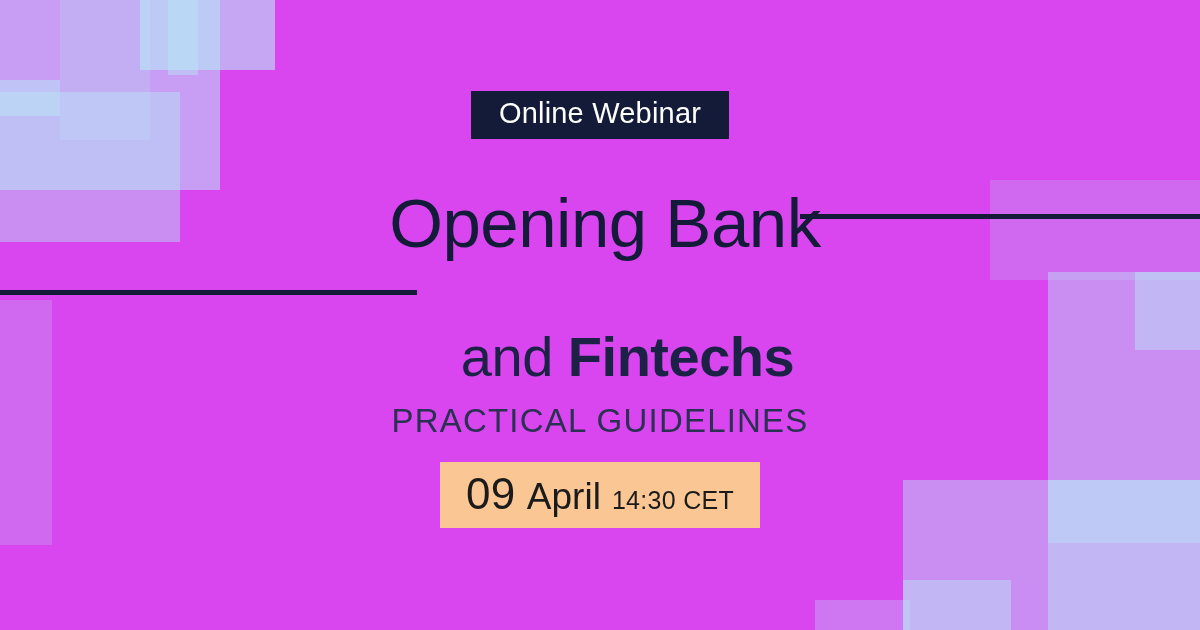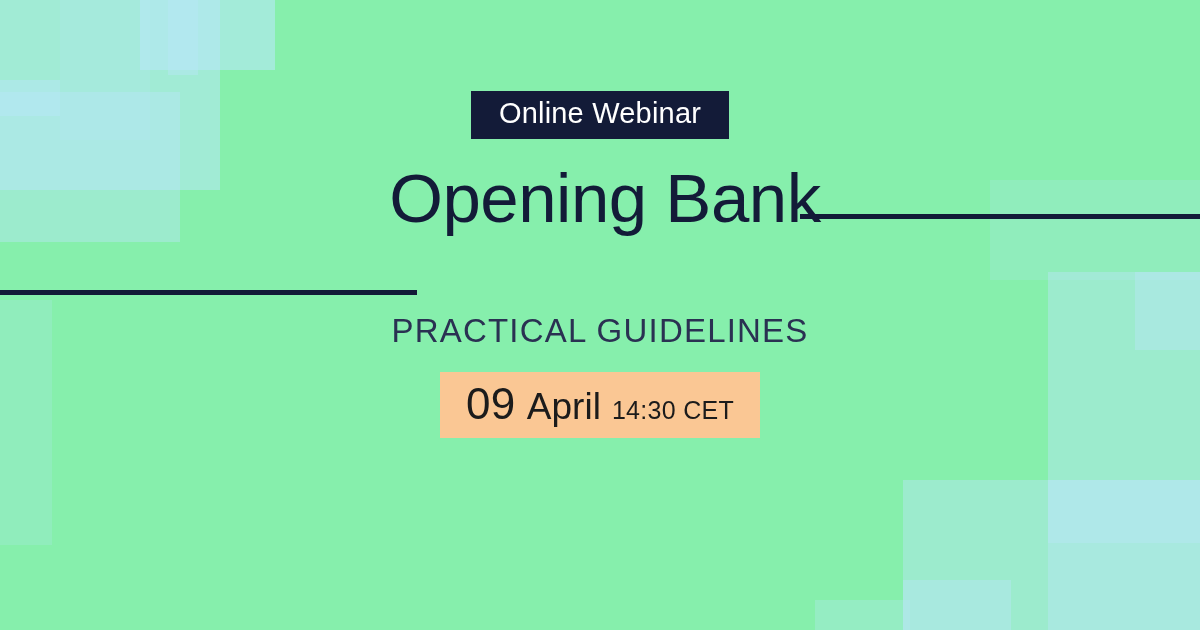--- a/index.html
+++ b/index.html
@@ -11,21 +11,21 @@
     height: 630px;
     background: #f4fbfd;
     font-family: "Liberation Sans", sans-serif;
     overflow: hidden;
   }
 
   .poster {
     position: relative;
     width: 1200px;
     height: 630px;
-    background: #86efac;
+    background: #d946ef;
     overflow: hidden;
   }
 
   
   .deco-layer {
     position: absolute;
     inset: 0;
     pointer-events: none;
   }
   .sq {
@@ -82,21 +82,21 @@
 
   .headline {
     margin-top: 20px;
     text-align: center;
     color: #131b38;
     font-size: 69px;
     font-weight: 300;
     line-height: 1.17;
     letter-spacing: -.5px;
   }
-  .headline .hl-line { display: block; white-space: nowrap; }
+  .headline .hl-line { display: block; white-space: nowrap; margin-top: 25px; }
   .hl-line-1 { margin-left: 10px; }
   .hl-line-2 { margin-left: -20px; }
 
   .subject {
     margin-top: 10px;
     text-align: center;
     color: #1b2245;
     line-height: 1.06;
   }
   .subject-row-1 {
@@ -187,20 +187,24 @@
 
   <div class="content">
 
     <div class="badge">Online Webinar</div>
 
     <h1 class="headline">
       <span class="hl-line hl-line-1">Opening Bank</span>
     </h1>
 
     <div class="subject">
+      <span class="subject-row-2">
+        <span class="subject-and">and</span>
+        <span class="subject-strong">Fintechs</span>
+      </span>
     </div>
 
     <div class="tagline">PRACTICAL GUIDELINES</div>
 
     <div class="date-banner">
       <span class="date-day">09</span>
       <span class="date-month">April</span>
       <span class="date-time">14:30 CET</span>
     </div>
 

